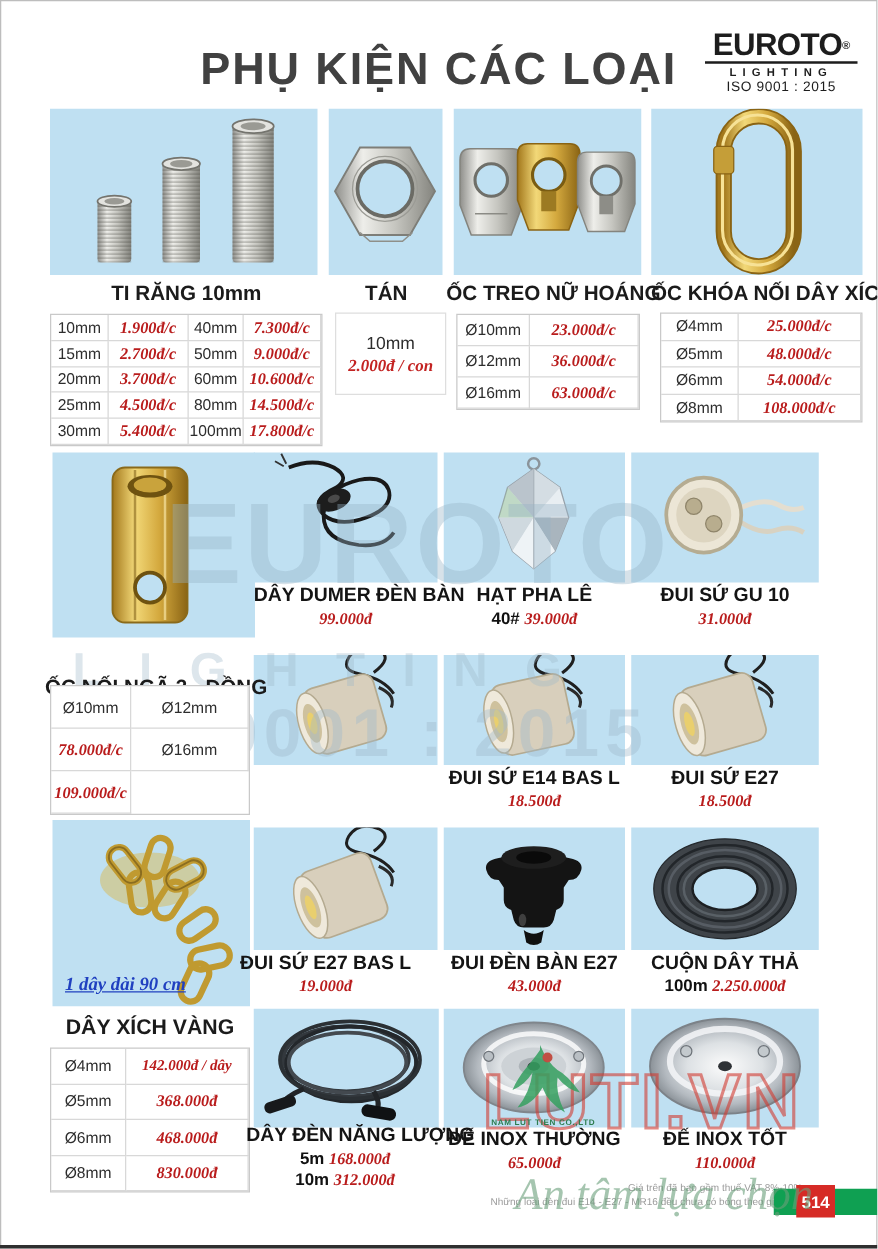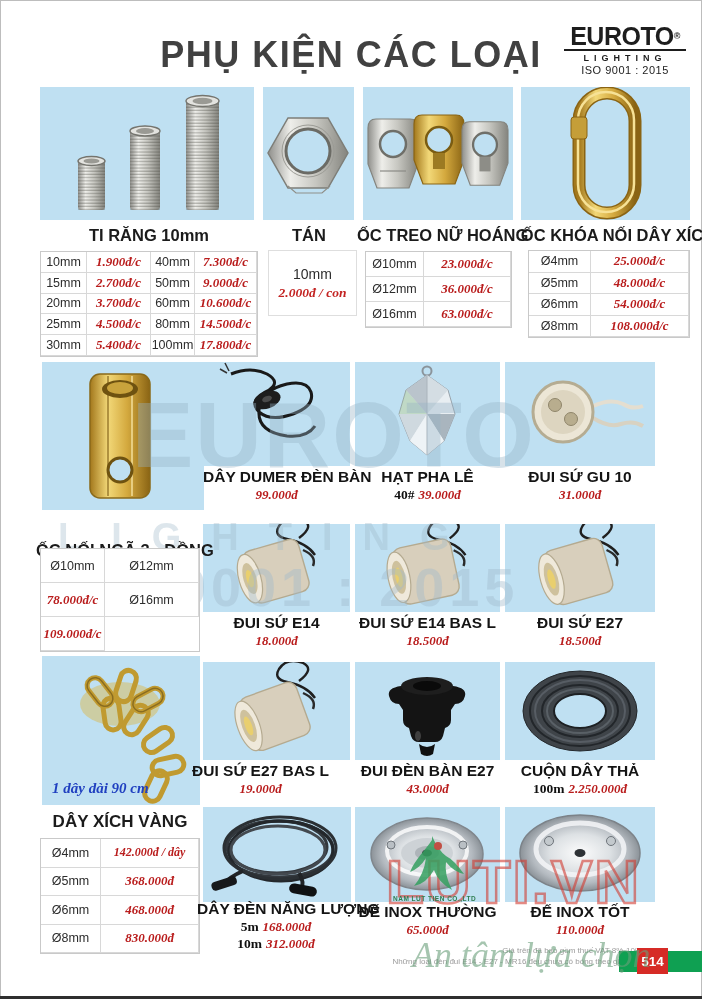--- a/index.html
+++ b/index.html
@@ -21,23 +21,23 @@
   .tbl > div{border-right:1px solid #d8d8d8;border-bottom:1px solid #d8d8d8;display:flex;align-items:center;justify-content:center;}
   .sz{font-size:12.5px;color:#2d2d2d;}
   .pr,.red{color:#b91c1c;font-family:"Liberation Serif","DejaVu Serif",serif;font-style:italic;font-weight:bold;font-size:13px;}
   .tan-box{position:absolute;left:268px;top:250px;width:87px;height:64px;border:1px solid #dedede;background:#fff;
            display:flex;flex-direction:column;align-items:center;justify-content:center;z-index:3;}
   .tan-size{font-size:14px;color:#2d2d2d;}
   .tan-price{color:#c32322;font-family:"Liberation Serif",serif;font-style:italic;font-weight:bold;font-size:13.5px;margin-top:3px;}
   .plabel{position:absolute;text-align:center;z-index:3;}
   .pname{font-weight:bold;font-size:15.5px;color:#141414;white-space:nowrap;}
   .pprice{margin-top:1px;font-size:13.5px;}
-  .spec{font-weight:bold;font-size:13.5px;color:#111;font-family:Liberation Serif, serif;font-style:normal;}
+  .spec{font-weight:bold;font-size:13.5px;color:#111;font-family:Liberation Sans, sans-serif;font-style:normal;}
   .chain-caption{position:absolute;left:10px;bottom:8px;color:#2040c0;font-family:"Liberation Serif",serif;
-                 font-style:italic;font-weight:bold;font-size:15px;z-index:3;}
+                 font-style:italic;font-weight:bold;font-size:15px;z-index:3;text-decoration:underline;}
   .notes{position:absolute;left:270px;top:946px;width:372px;text-align:right;font-size:8px;line-height:10.5px;
          color:#9b9b9b;z-index:4;}
   .badge-bar{position:absolute;left:619px;top:951px;width:83px;height:21px;background:#0fa052;z-index:4;}
   .badge-num{position:absolute;left:637px;top:948px;width:31px;height:26px;background:#d62b26;color:#fff;
              font-weight:bold;font-size:13.5px;display:flex;align-items:center;justify-content:center;z-index:5;}
   .wm{position:absolute;pointer-events:none;white-space:nowrap;z-index:2;}
   .wm-euroto{left:132px;top:383px;font-size:92px;font-weight:900;color:rgba(150,178,198,0.38);letter-spacing:2px;}
   .wm-lighting{left:58px;top:516px;font-size:38px;font-weight:bold;color:rgba(158,184,200,0.35);letter-spacing:30px;}
   .wm-iso{left:48px;top:556px;font-size:54px;font-weight:bold;color:rgba(160,186,202,0.40);letter-spacing:5px;}
   .wm-luti{left:386px;top:846px;font-size:62px;font-weight:900;color:transparent;
@@ -287,24 +287,20 @@
       <path d="M100,26 q14,6 10,16" fill="none" stroke="#2a2a2a" stroke-width="2.4"></path>
       <g transform="translate(70,48) rotate(-16)">
         <rect x="-28" y="-28" width="60" height="56" rx="9" fill="#d8cfbc" stroke="#b4aa90" stroke-width="1.4"></rect>
         <ellipse cx="-26" cy="0" rx="11" ry="26" fill="#efe9db" stroke="#b4aa90" stroke-width="1.2"></ellipse>
         <ellipse cx="-26" cy="0" rx="6.5" ry="17" fill="#cec19d"></ellipse>
           <ellipse cx="-26" cy="0" rx="3.5" ry="10" fill="#e9cf6e"></ellipse>
       </g>
     </svg>
   </div>
 
-  <div class="plabel" style="left:203px;top:614px;width:147px">
-    <div class="pname">ĐUI SỨ E14</div>
-    <div class="pprice"><span class="red">18.000đ</span></div>
-  </div>
   <div class="plabel" style="left:355px;top:614px;width:145px">
     <div class="pname">ĐUI SỨ E14 BAS L</div>
     <div class="pprice"><span class="red">18.500đ</span></div>
   </div>
   <div class="plabel" style="left:505px;top:614px;width:150px">
     <div class="pname">ĐUI SỨ E27</div>
     <div class="pprice"><span class="red">18.500đ</span></div>
   </div>
 
   <div class="cell" style="left:42px;top:656px;width:158px;height:149px">

